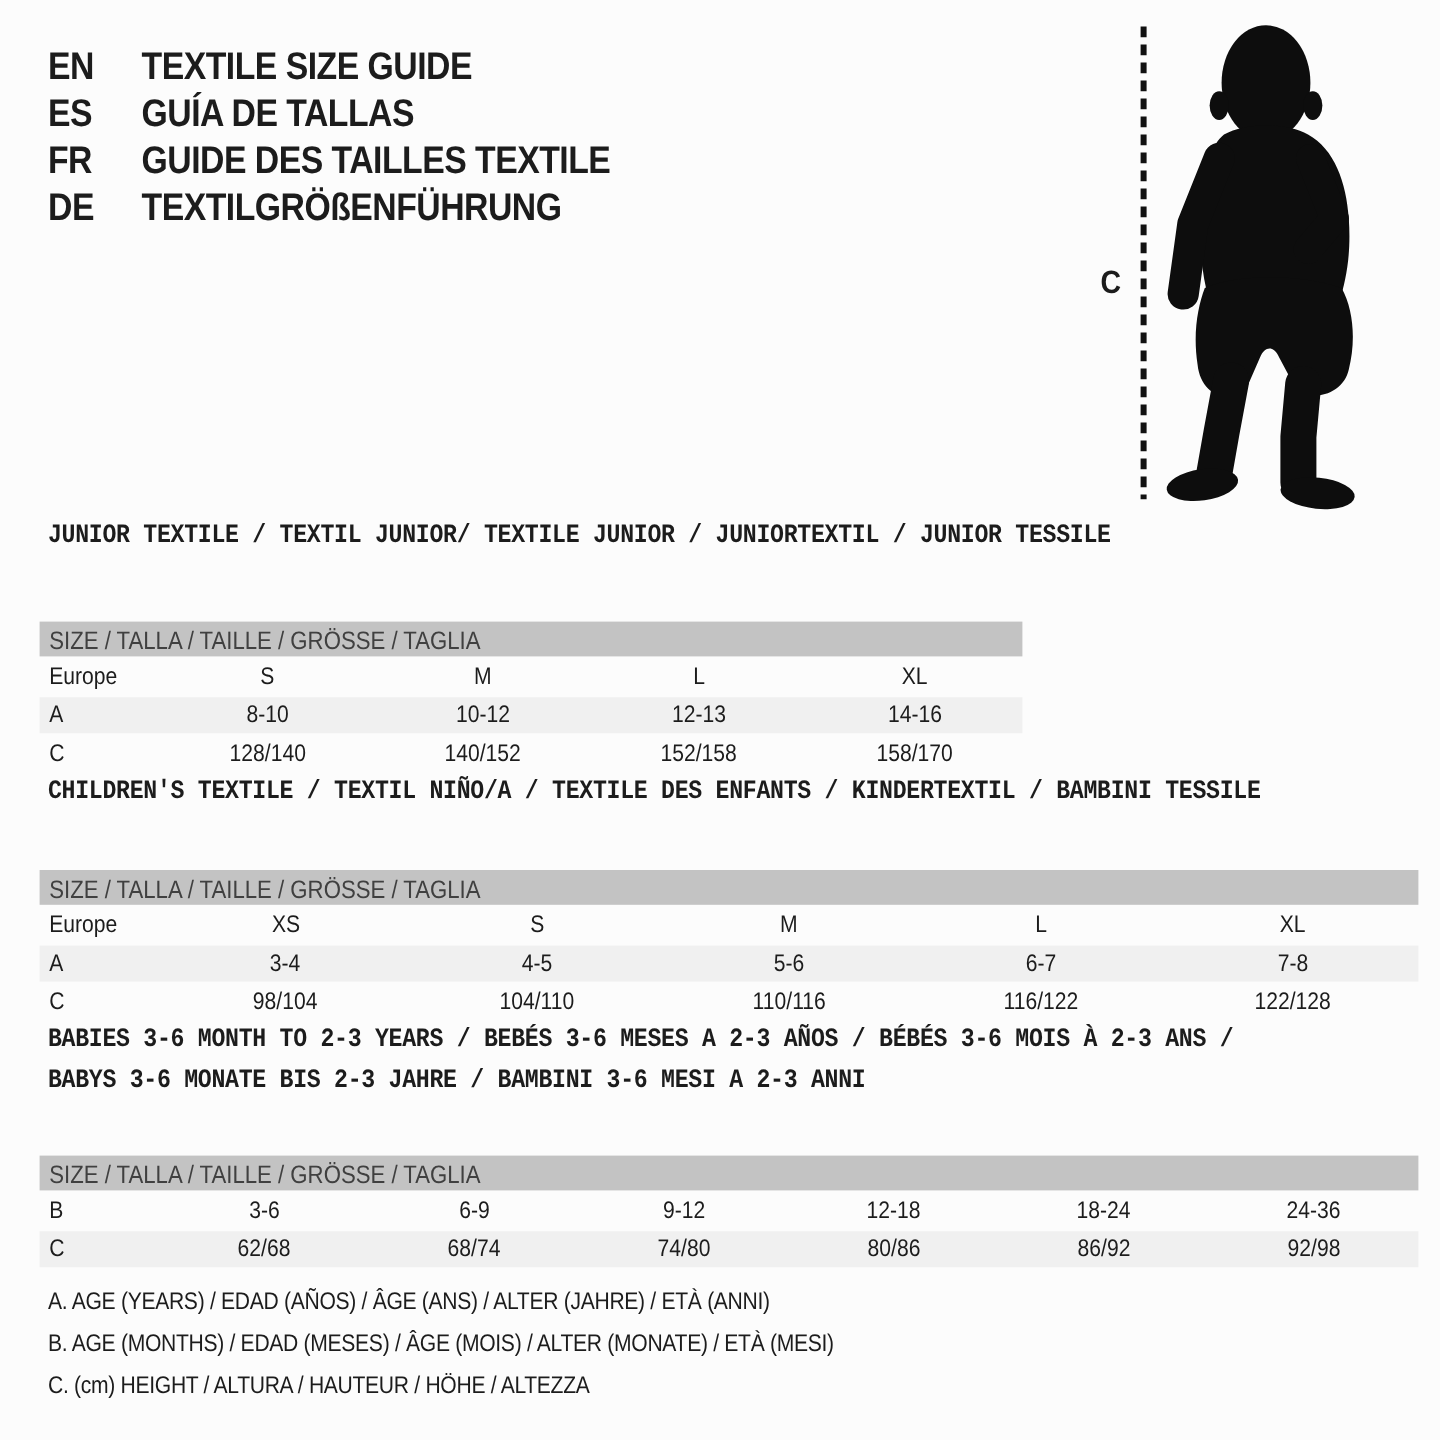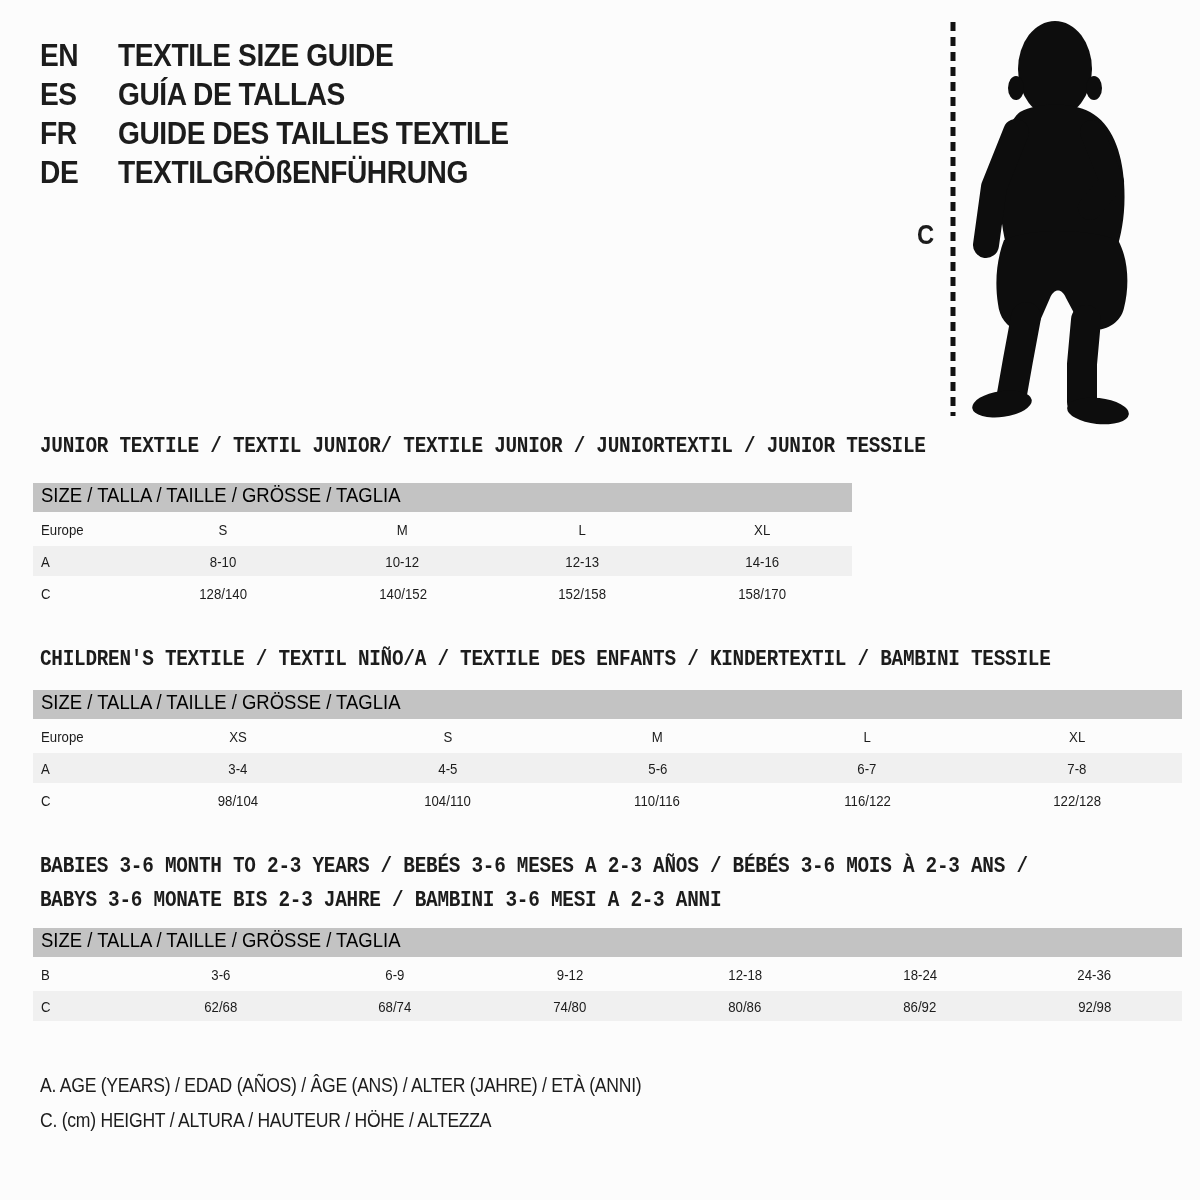--- a/index.html
+++ b/index.html
@@ -22,24 +22,24 @@
   
   #figure { left:905px; top:8px; width:295px; height:418px; }
   #figure svg { display:block; }
   #c-label { position:absolute; left:12px; top:212px; font-weight:bold; font-size:27px; }
 
   
   .section-title { left:40px; font-weight:bold; font-size:22px; line-height:34px; letter-spacing:-0.3px;font-family:Liberation Mono, monospace; }
   .size-table { left:33px; }
   .thead {
     height:29px; background:var(--header-bg,#c3c3c3);
-    display:flex; align-items:flex-start; padding-left:8px;
-    font-size:21px; color:#000000;
+    display:flex; align-items:flex-end; padding-left:8px;
+    font-size:21px; color:#404040;margin-top:35px;
   }
-  .trow { display:flex; align-items:center; height:34px; font-size:15px; }
+  .trow { display:flex; align-items:center; height:34px; font-size:20px; }
   .trow.shaded { background:var(--shaded-bg,#f0f0f0); height:30px; }
   .tlabel { width:100px; padding-left:8px; box-sizing:border-box; }
   .tcell  { flex:1; text-align:center; }
 
   
   #legend { left:40px; top:1068px; }
   .legend-line { height:35px; line-height:35px; font-weight:normal; font-size:20px; letter-spacing:-0.3px; }
 </style>
 </head>
 <body style="--header-bg: #c3c3c3; --shaded-bg: #f0f0f0; --text: #1c1c1c;">
@@ -180,14 +180,15 @@
         <div class="tcell"><span class="cond-c">74/80</span></div>
         <div class="tcell"><span class="cond-c">80/86</span></div>
         <div class="tcell"><span class="cond-c">86/92</span></div>
         <div class="tcell"><span class="cond-c">92/98</span></div>
       </div>
     </div>
 </div>
 
 <div id="legend" class="abs">
   <div class="legend-line"><span class="cond">A. AGE (YEARS) / EDAD (AÑOS) / ÂGE (ANS) / ALTER (JAHRE) / ETÀ (ANNI)</span></div>
+  <div class="legend-line"><span class="cond">B. AGE (MONTHS) / EDAD (MESES) / ÂGE (MOIS) / ALTER (MONATE) / ETÀ (MESI)</span></div>
   <div class="legend-line"><span class="cond">C. (cm) HEIGHT / ALTURA / HAUTEUR / HÖHE / ALTEZZA</span></div>
 </div>
 
 </body></html>

